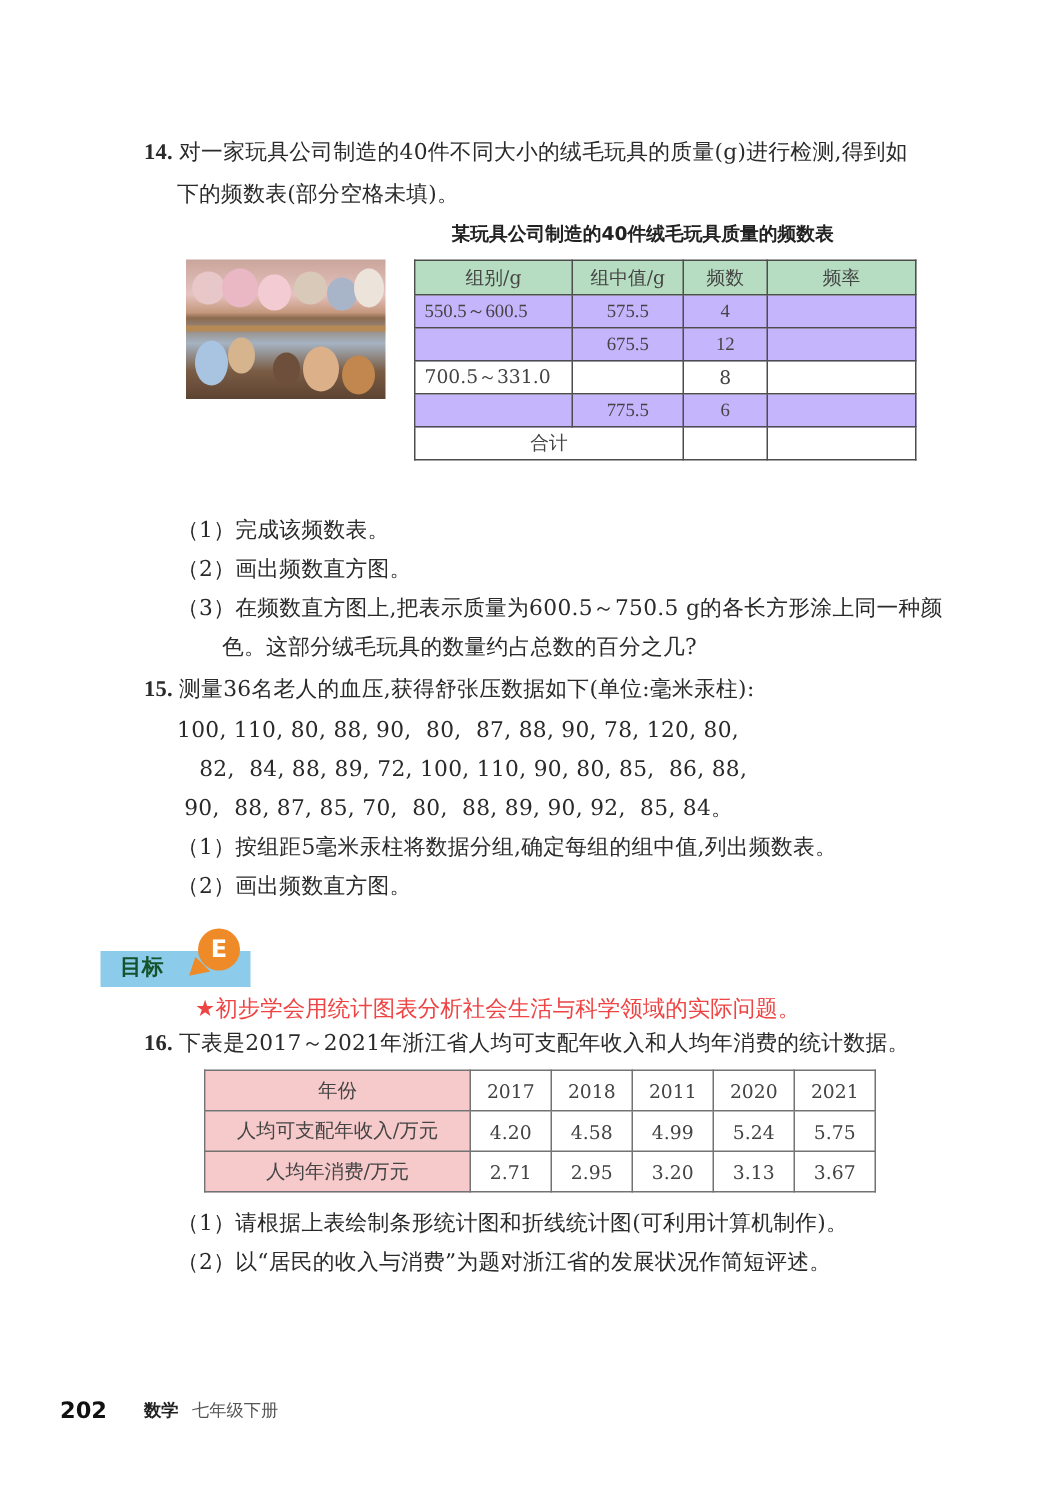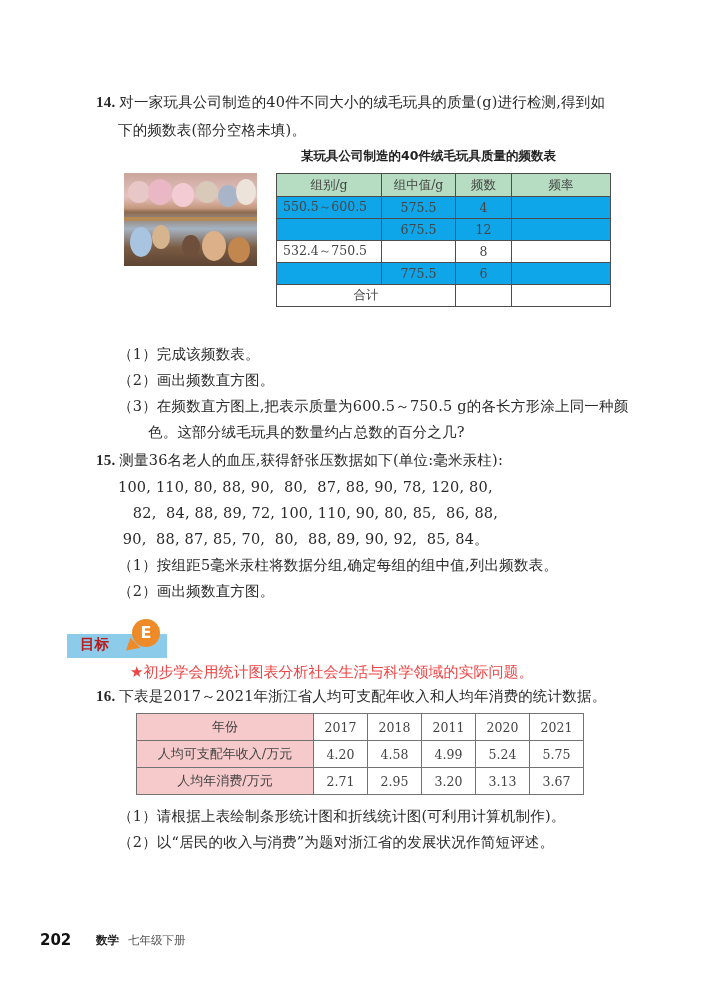--- a/index.html
+++ b/index.html
@@ -17,27 +17,27 @@
   .photo { left: 124px; top: 173px; width: 133px; height: 93px; overflow: hidden;
     background: linear-gradient(180deg, #c9a59b 0%, #e6c2c0 25%, #c4987c 38%, #8c6a4e 42%, #a5b3c2 60%, #7a5c44 80%, #5d4332 100%); }
   .photo .shelf { position: absolute; left: 0; width: 100%; height: 4px; background: #b58a55; }
   .photo .toy { position: absolute; border-radius: 50%; }
 
   
   table { border-collapse: collapse; }
   .ftable { left: 276px; top: 173px; }
   .ftable td { border: 1px solid #4d4d4d; height: 21px; padding: 0; font-size: 12.5px; text-align: center; font-family: "DejaVu Serif", serif; color: #444; }
   .ftable tr.head td { background: #b6ddc1; height: 22px; }
-  .ftable tr.alt td { background: #0ea5e9; }
+  .ftable tr.alt td { background: #c4b5fd; font-family: Liberation Serif, serif; }
   .ftable td.left { text-align: left; padding-left: 6px; }
   .ftable { border: 1.5px solid #333; }
 
   
   .banner { left: 67px; top: 634px; width: 100px; height: 24px; background: #8ccbea; }
-  .banner-label { left: 80px; top: 635px; font-family: "DejaVu Sans", sans-serif; font-weight: bold; font-size: 14.5px; color: #b91c1c; }
+  .banner-label { left: 80px; top: 635px; font-family: "DejaVu Sans", sans-serif; font-weight: bold; font-size: 14.5px; color: #14532d; }
   .bubble { left: 132px; top: 619px; width: 28px; height: 28px; border-radius: 50%; background: #ef8a28;
     color: #fff; font-family: "DejaVu Sans", sans-serif; font-weight: bold; font-size: 16px; text-align: center; line-height: 28px; }
   .bubble-tail { left: 124px; top: 641px; width: 0; height: 0; border-left: 6px solid transparent; border-right: 8px solid transparent; border-top: 12px solid #ef8a28; transform: rotate(45deg); }
   .goal { font-family: "DejaVu Sans", sans-serif; font-size: 15px; color: #ef4444; margin-left: 32px; }
 
   
   .itable { left: 136px; top: 713px; border: 1.5px solid #b86a72; }
   .itable td { border: 1px solid #737373; height: 26px; padding: 0; font-size: 12.5px; text-align: center; color: #444; width: 53px; }
   .itable td.hdr { background: #f6c9cb; width: 176px; font-size: 13px; }
 
@@ -83,21 +83,21 @@
     <td>4</td>
     <td></td>
   </tr>
   <tr class="alt">
     <td class="left"></td>
     <td>675.5</td>
     <td>12</td>
     <td></td>
   </tr>
   <tr>
-    <td class="left">532.4～750.5</td>
+    <td class="left">700.5～331.0</td>
     <td></td>
     <td>8</td>
     <td></td>
   </tr>
   <tr class="alt">
     <td class="left"></td>
     <td>775.5</td>
     <td>6</td>
     <td></td>
   </tr>

